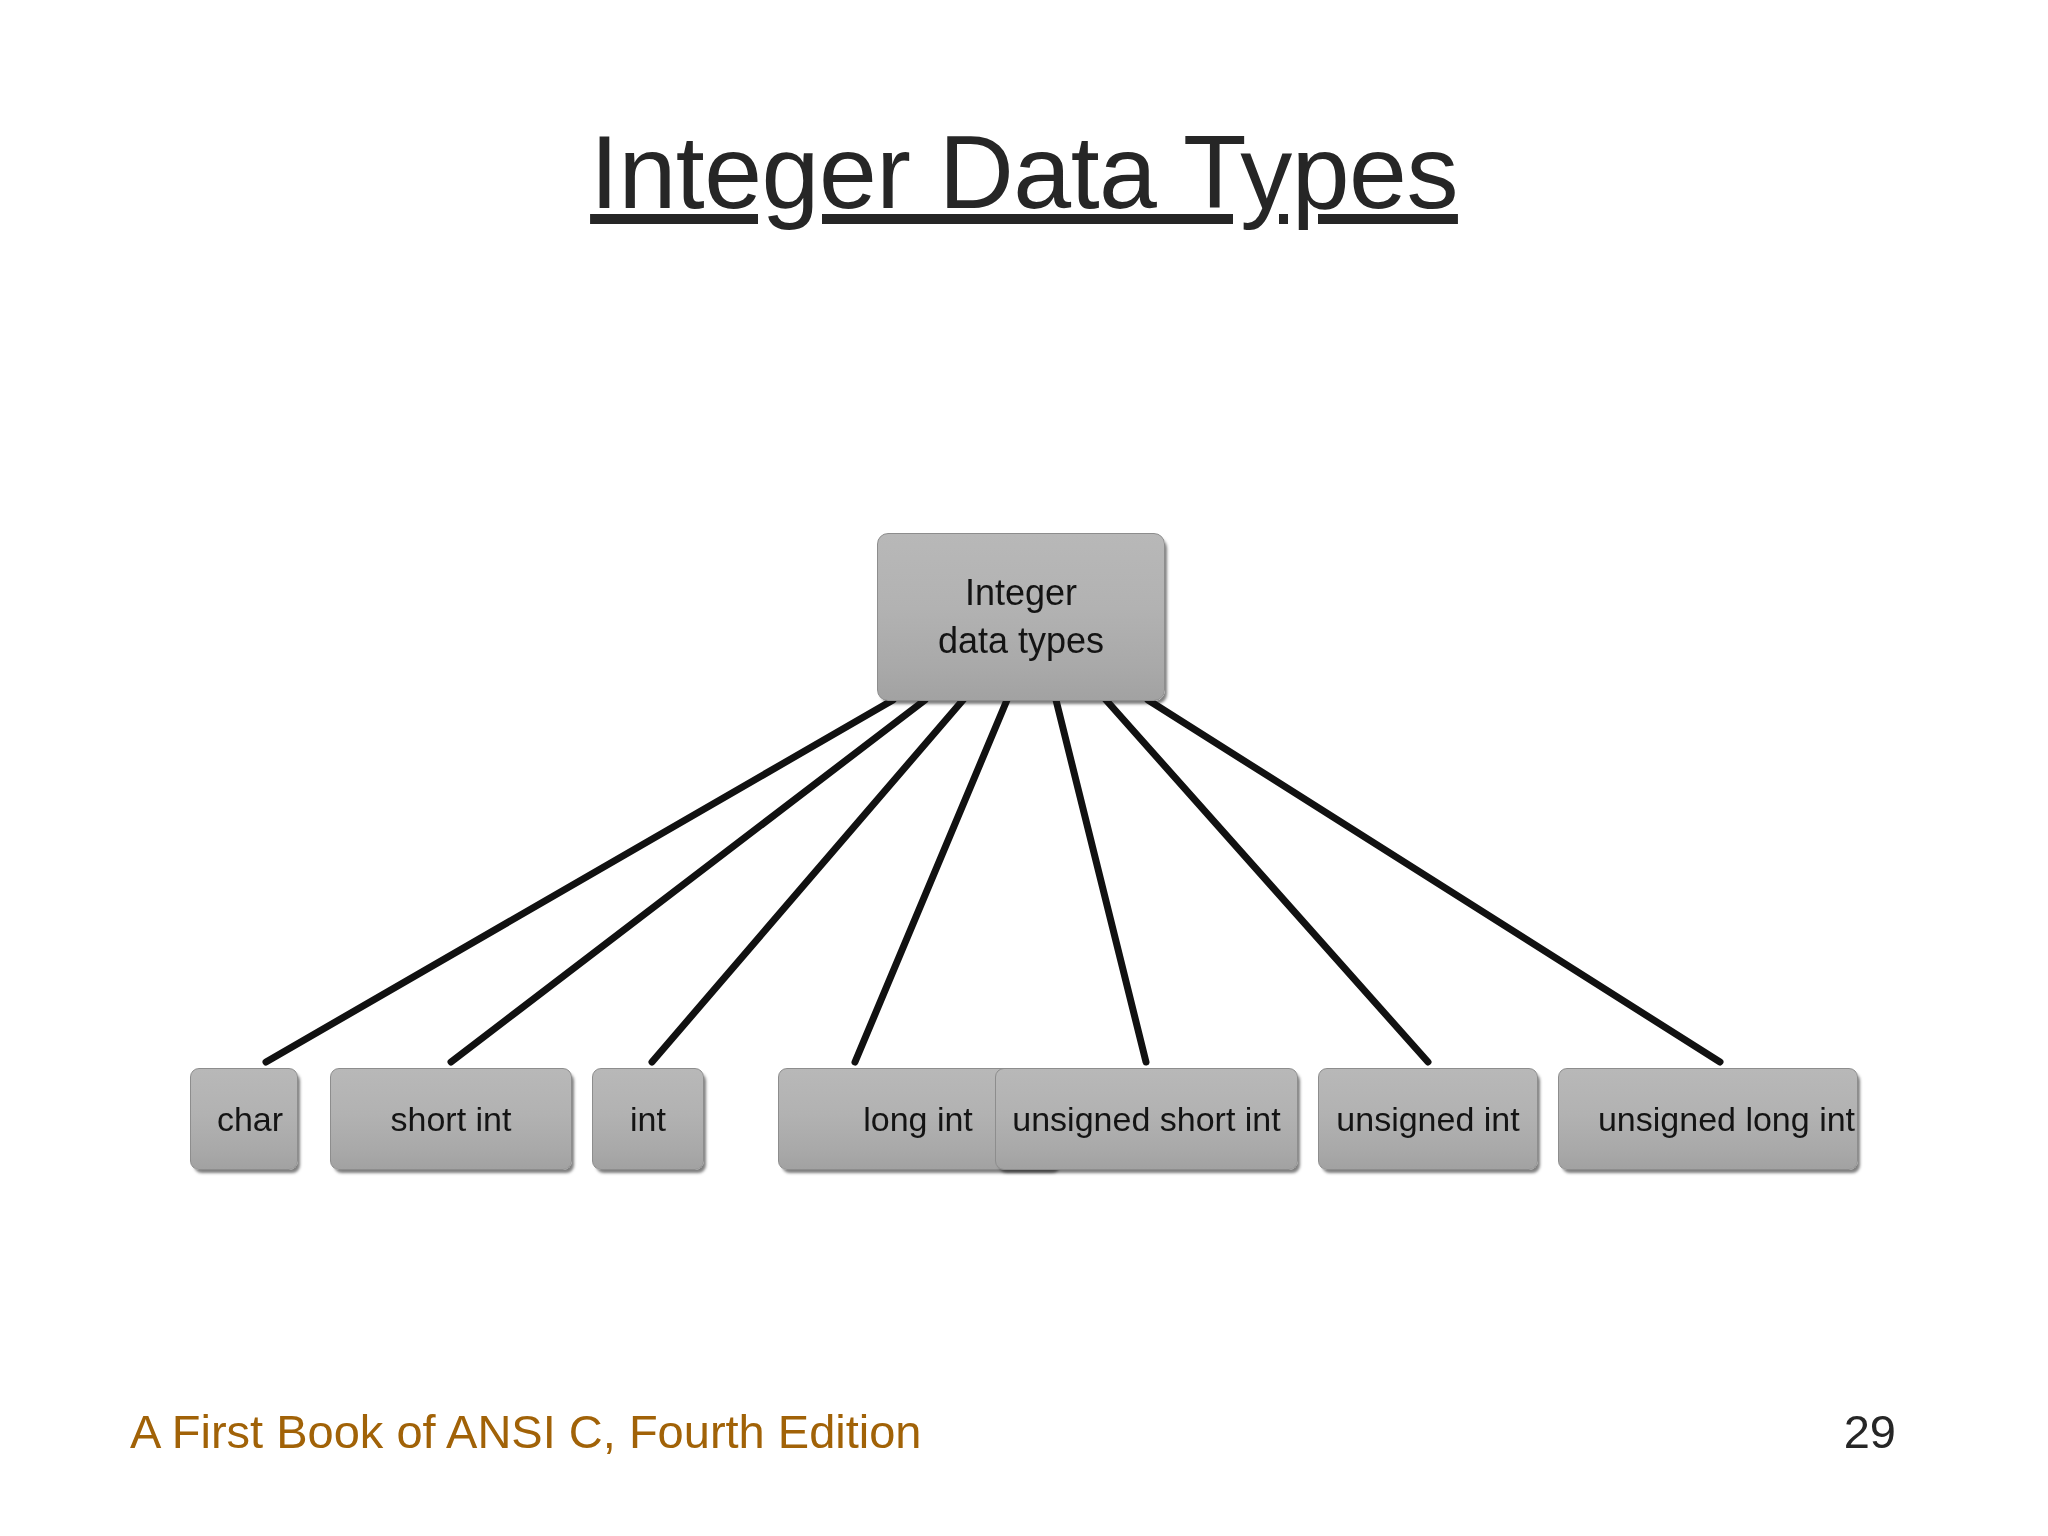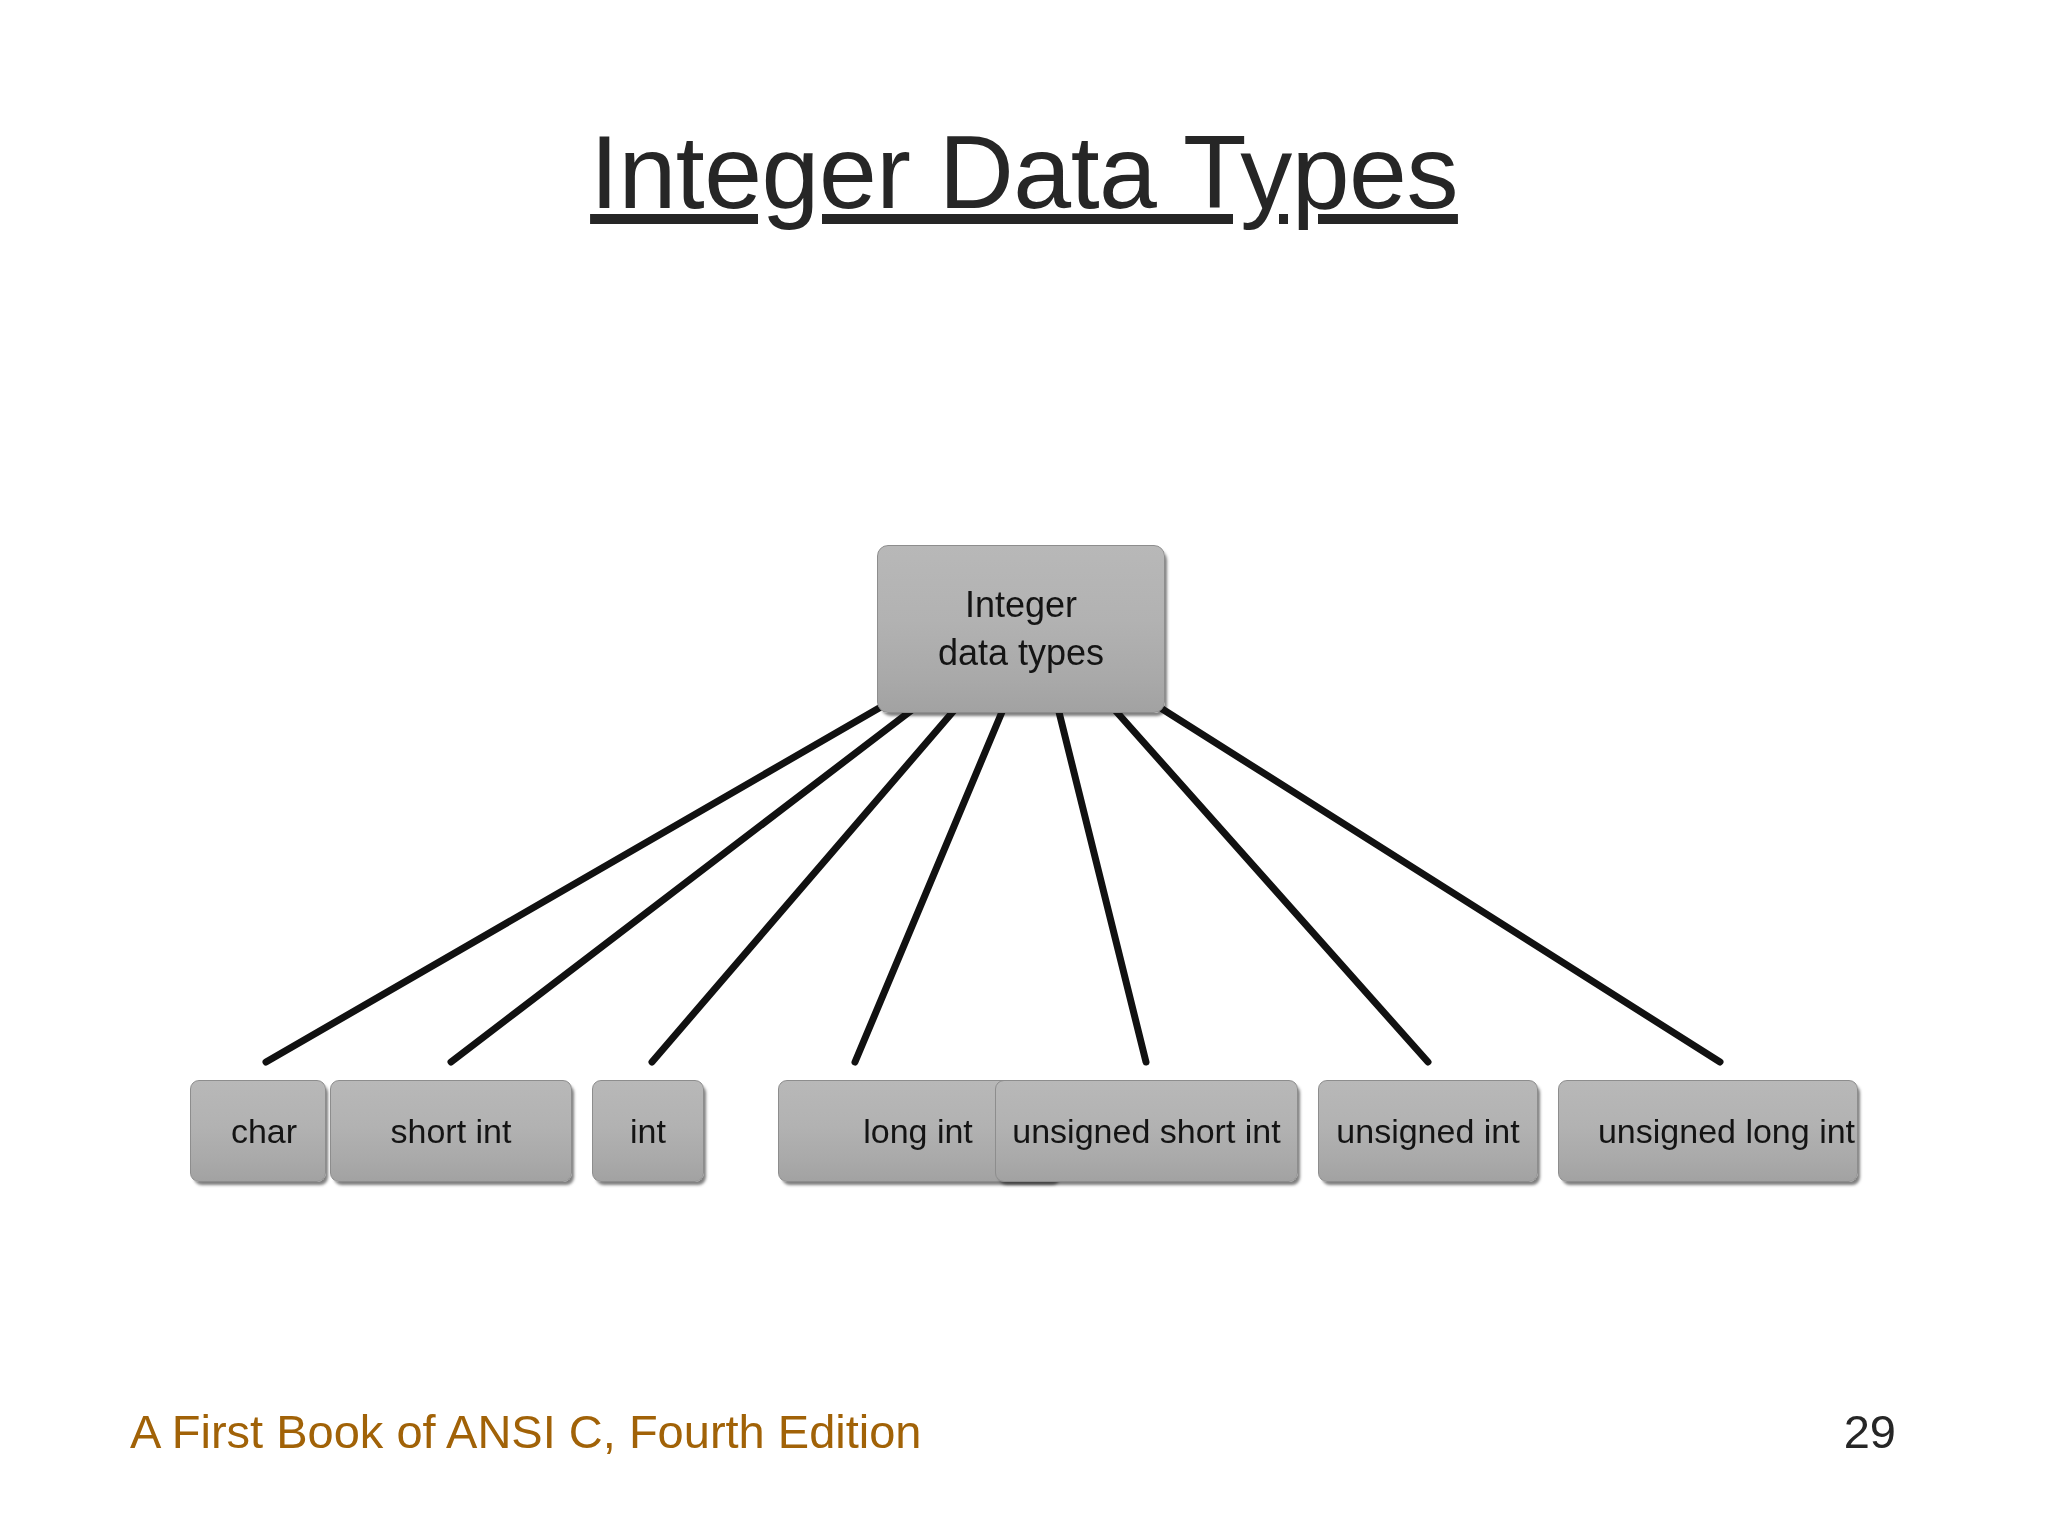--- a/index.html
+++ b/index.html
@@ -56,21 +56,20 @@
     border: 1px solid #8d8d8d;
     background: linear-gradient(180deg, #b8b8b8 0%, #b2b2b2 45%, #a9a9a9 80%, #a2a2a2 100%);
     box-shadow: 3px 4px 3px -1px rgba(20,20,20,0.55);
     display: flex;
     align-items: center;
     justify-content: center;
     color: #141414;
     font-family: "Liberation Sans", sans-serif;
     text-align: center;
     z-index: 2;
-    margin-top: 12px;
   }
 
   #root-box {
     left: 877px;
     top: 533px;
     width: 288px;
     height: 168px;
     font-size: 36px;
     line-height: 1.34;
     border-radius: 11px;
@@ -154,21 +153,21 @@
   </svg>
 
   <div class="node-box" id="root-box">
     <div>
       <span class="root-line">Integer</span>
       <span class="root-line">data types</span>
     </div>
   </div>
 
   <div id="leaf-container">
-      <div class="node-box leaf-box" style="left: 190px; width: 136px; padding-left: 12px;">
+      <div class="node-box leaf-box" style="left: 190px; width: 108px; padding-left: 12px;">
         <span>char</span>
       </div>
       <div class="node-box leaf-box" style="left: 330px; width: 242px;">
         <span>short int</span>
       </div>
       <div class="node-box leaf-box" style="left: 592px; width: 112px;">
         <span>int</span>
       </div>
       <div class="node-box leaf-box" style="left: 778px; width: 280px;">
         <span>long int</span>

